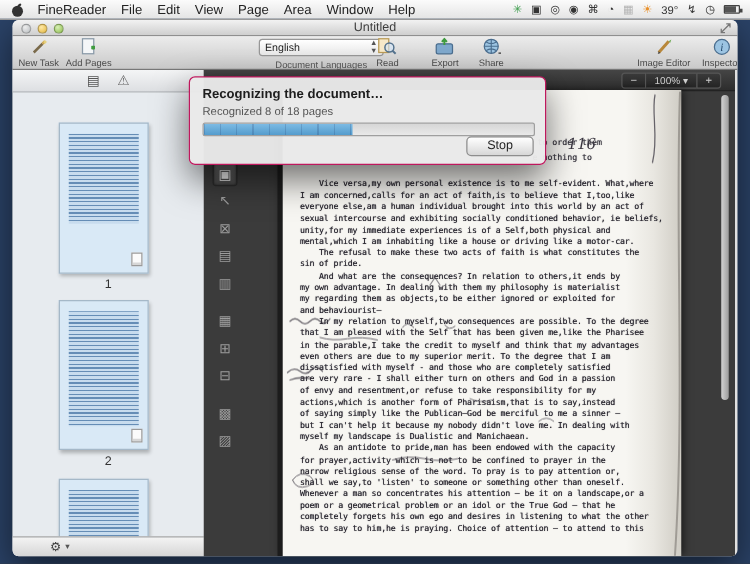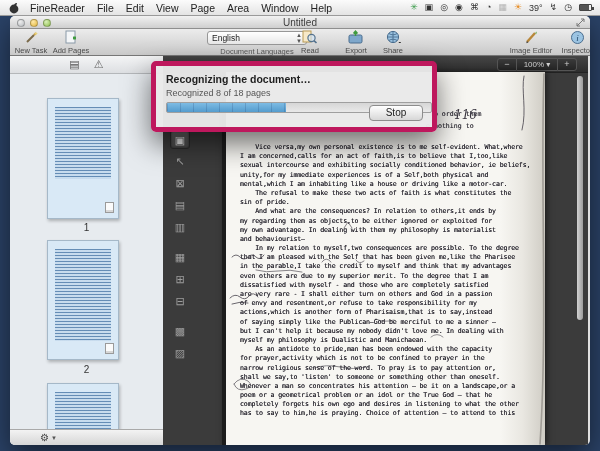--- a/index.html
+++ b/index.html
@@ -89,21 +89,21 @@
     line-height:9.2px; height:9.2px; color:#2a2730; text-shadow:0 0 .6px rgba(40,40,50,.8); letter-spacing:-.15px; }
   .fragment { position:absolute; white-space:pre; font-family:"DejaVu Sans Mono",monospace;
     font-size:6.6px; color:#3a3740; text-shadow:0 0 .6px rgba(40,40,50,.7); }
   .annot-svg { position:absolute; left:0; top:0; width:323px; height:373px; }
 
   .scrollbar { position:absolute; left:414px; top:20px; width:6px; height:244px;
     background:linear-gradient(90deg,#d2d2d2,#9c9c9c); border-radius:3px; }
 
   
   .dialog { position:absolute; left:141px; top:45px; width:286px; height:71px;
-    background:rgba(233,233,233,.97); border:5px solid #be185d; border-radius:5px;
+    background:rgba(233,233,233,.97); border:1px solid #be185d; border-radius:5px;
     box-shadow:0 12px 28px rgba(0,0,0,.55); z-index:50; }
   .dlg-title { position:absolute; left:10px; top:7px; font-size:10.5px; font-weight:bold; color:#1e1e1e; }
   .dlg-status { position:absolute; left:10px; top:22px; font-size:9px; color:#555; }
   .progress { position:absolute; left:10px; top:36px; width:266px; height:11px;
     background:linear-gradient(#d6d6d6,#e9e9e9); border:1px solid #9f9f9f; border-radius:2px; overflow:hidden; }
   .progress .fill { height:100%; background:
     repeating-linear-gradient(90deg, rgba(20,40,90,.18) 0 1px, transparent 1px 13px),
     linear-gradient(#7dbbe4,#549ccd); }
   .stopbtn { position:absolute; right:9px; bottom:6px; width:54px; height:16px;
     background:linear-gradient(#ffffff,#d7d7d7); border:1px solid #8d8d8d; border-radius:4px;
@@ -296,40 +296,41 @@
       </div>
 
     <div class="page">
       <div class="fragment" style="left:196px;top:38px;">s to order them</div>
       <div class="fragment" style="left:200px;top:50px;">e nothing to</div>
 
       <div class="typed">
 
       <div class="docline">    Vice versa,my own personal existence is to me self-evident. What,where</div>
           <div class="docline">I am concerned,calls for an act of faith,is to believe that I,too,like</div>
+          <div class="docline">everyone else,am a human individual brought into this world by an act of</div>
           <div class="docline">sexual intercourse and exhibiting socially conditioned behavior, ie beliefs,</div>
           <div class="docline">unity,for my immediate experiences is of a Self,both physical and</div>
           <div class="docline">mental,which I am inhabiting like a house or driving like a motor-car.</div>
           <div class="docline">    The refusal to make these two acts of faith is what constitutes the</div>
           <div class="docline">sin of pride.</div>
           <div class="docline">    And what are the consequences? In relation to others,it ends by</div>
+          <div class="docline">my own advantage. In dealing with them my philosophy is materialist</div>
           <div class="docline">my regarding them as objects,to be either ignored or exploited for</div>
-          <div class="docline">my own advantage. In dealing with them my philosophy is materialist</div>
           <div class="docline">and behaviourist—</div>
           <div class="docline">    In my relation to myself,two consequences are possible. To the degree</div>
           <div class="docline">that I am pleased with the Self that has been given me,like the Pharisee</div>
           <div class="docline">in the parable,I take the credit to myself and think that my advantages</div>
           <div class="docline">even others are due to my superior merit. To the degree that I am</div>
           <div class="docline">dissatisfied with myself - and those who are completely satisfied</div>
           <div class="docline">are very rare - I shall either turn on others and God in a passion</div>
           <div class="docline">of envy and resentment,or refuse to take responsibility for my</div>
           <div class="docline">actions,which is another form of Pharisaism,that is to say,instead</div>
           <div class="docline">of saying simply like the Publican—God be merciful to me a sinner —</div>
           <div class="docline">but I can't help it because my nobody didn't love me. In dealing with</div>
-          <div class="docline">myself my philosophy is Dualistic and Manichaean.</div>
+          <div class="docline">myself my landscape is Dualistic and Manichaean.</div>
           <div class="docline">    As an antidote to pride,man has been endowed with the capacity</div>
           <div class="docline">for prayer,activity which is not to be confined to prayer in the</div>
           <div class="docline">narrow religious sense of the word. To pray is to pay attention or,</div>
           <div class="docline">shall we say,to 'listen' to someone or something other than oneself.</div>
           <div class="docline">Whenever a man so concentrates his attention — be it on a landscape,or a</div>
           <div class="docline">poem or a geometrical problem or an idol or the True God — that he</div>
           <div class="docline">completely forgets his own ego and desires in listening to what the other</div>
           <div class="docline">has to say to him,he is praying. Choice of attention — to attend to this</div>
         </div>
 

